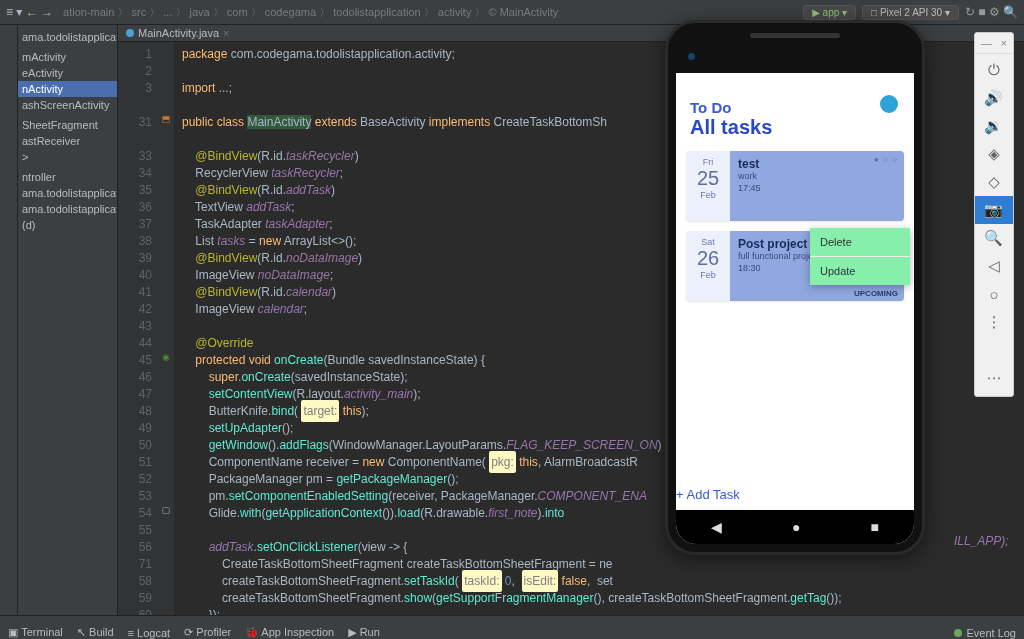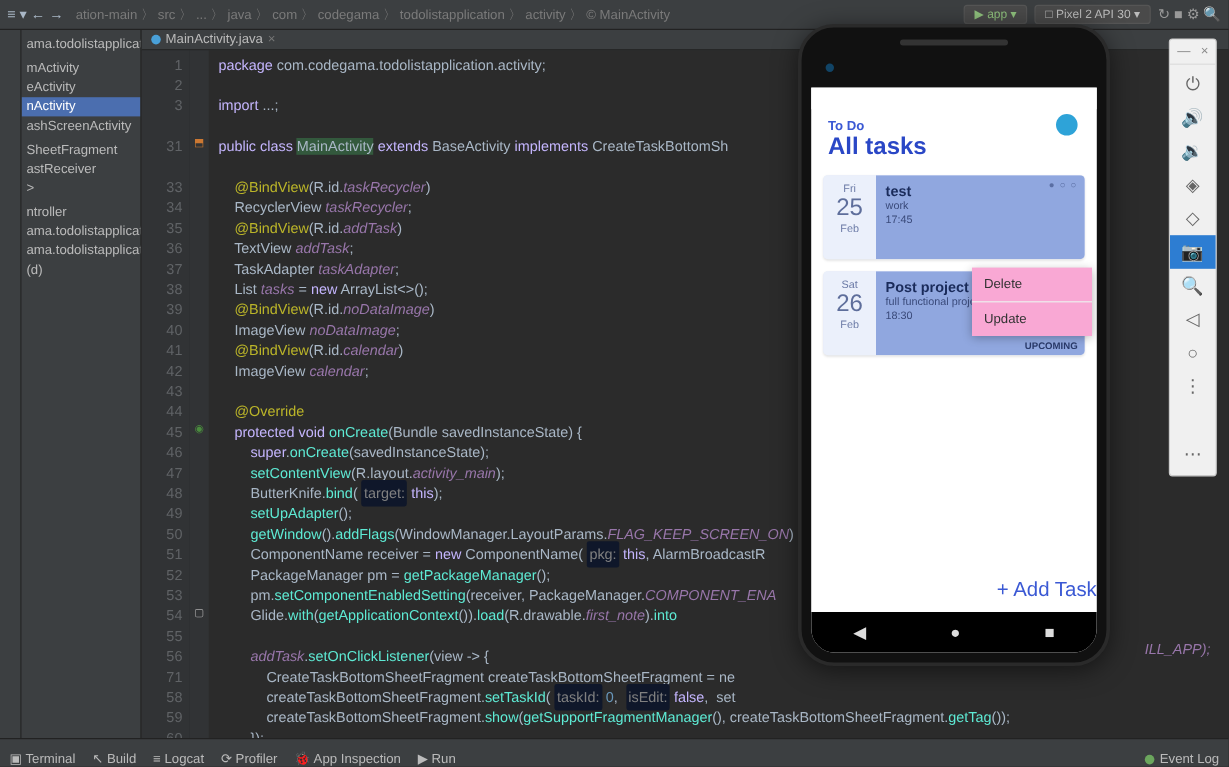--- a/index.html
+++ b/index.html
@@ -23,58 +23,58 @@
 .tab .circ { width: 8px; height: 8px; border-radius: 50%; background: #49a0d8; display: inline-block; }
 .tab .close { color: #777; }
 
 .code-wrapper { display: flex; flex: 1; background: #2b2b2b; }
 .line-numbers { width: 40px; text-align: right; padding: 4px 6px 0 0; color: #606366; font-family: 'Consolas', monospace; font-size: 12px; line-height: 17px; background: #313335; }
 .line-numbers div { height: 17px; }
 .gutter-icons { width: 16px; background: #313335; padding-top: 4px; }
 .gutter-icons div { height: 17px; font-size: 9px; text-align: center; }
 .code { flex: 1; padding: 4px 0 0 8px; font-family: 'Consolas', monospace; font-size: 12px; line-height: 17px; white-space: pre; }
 .code .line { height: 17px; }
-.kw { color: #c4b5fd; }
+.kw { color: #fdba74; }
 .ann { color: #bbb529; }
 .field { color: #9876aa; font-style: italic; }
 .num { color: #6897bb; }
 .method { color: #5eead4; }
-.param { color: #808080; background: #0f172a; padding: 4px 2px; border-radius: 2px; }
+.param { color: #808080; background: #fef9c3; padding: 4px 2px; border-radius: 2px; }
 .hl { background: #33593d; }
 
 .bottom-bar { position: absolute; bottom: 0; left: 0; right: 0; height: 24px; background: #3c3f41; border-top: 1px solid #222; display: flex; align-items: flex-end; padding: 0 8px; gap: 14px; font-size: 11px; }
 .bottom-bar .bb-item { color: #bbb; display: flex; align-items: center; gap: 4px; }
 .bottom-bar .green-dot { width: 8px; height: 8px; border-radius: 50%; background: #6ba65d; }
 .bb-right { margin-left: auto; }
 
 .emulator { position: absolute; top: 20px; left: 665px; width: 260px; height: 535px; background: #111; border-radius: 30px; border: 3px solid #2a2a2a; box-shadow: 0 4px 20px rgba(0,0,0,0.5); }
 .emu-speaker { position: absolute; top: 10px; left: 50%; transform: translateX(-50%); width: 90px; height: 5px; background: #333; border-radius: 3px; }
 .emu-cam { position: absolute; top: 30px; left: 20px; width: 7px; height: 7px; border-radius: 50%; background: #114466; }
 .emu-screen { position: absolute; top: 50px; left: 8px; right: 8px; bottom: 8px; background: #fff; border-radius: 0 0 20px 20px; overflow: hidden; }
 .emu-status { height: 18px; background: #fff; }
 .emu-header { padding: 8px 14px 6px; }
-.emu-header .todo { color: #3b59d4; font-size: 11px; font-weight: 600; }
+.emu-header .todo { color: #3b59d4; font-size: 15px; font-weight: 600; }
 .emu-header .big { color: #2a47c6; font-size: 20px; font-weight: 700; }
 .emu-header .icon-circ { position: absolute; right: 16px; top: 22px; width: 18px; height: 18px; border-radius: 50%; background: #2ea3d8; }
 .emu-content { padding: 6px 10px; }
 .task-card { display: flex; background: #e6ecfa; border-radius: 4px; margin-bottom: 10px; min-height: 70px; box-shadow: 0 1px 2px rgba(0,0,0,0.1); overflow: hidden; }
 .task-card .date { width: 44px; background: #ebf0fb; text-align: center; padding: 6px 0; color: #6b7aa6; }
 .task-card .date .dow { font-size: 9px; }
 .task-card .date .day { font-size: 20px; font-weight: 300; color: #5e6e9b; }
 .task-card .date .mon { font-size: 9px; }
 .task-card .body { flex: 1; background: #90a7df; padding: 6px 8px; position: relative; }
 .task-card .body .title { color: #1a2b5a; font-size: 12px; font-weight: 600; }
 .task-card .body .desc { color: #3a4a7a; font-size: 9px; }
 .task-card .body .time { color: #3a4a7a; font-size: 9px; margin-top: 2px; }
 .task-card .body .dots { position: absolute; top: 4px; right: 6px; color: #5a6ea3; letter-spacing: 1px; font-size: 8px; }
 .task-card .body .tag { position: absolute; bottom: 3px; right: 6px; font-size: 8px; color: #2a3a6a; font-weight: 700; }
-.context-menu { position: absolute; top: 83px; right: 4px; width: 100px; background: #f9a8d4; box-shadow: 0 2px 8px rgba(0,0,0,0.3); z-index: 10; }
+.context-menu { position: absolute; top: 83px; right: 4px; width: 100px; background: #86efac; box-shadow: 0 2px 8px rgba(0,0,0,0.3); z-index: 10; }
 .context-menu div { padding: 8px 10px; font-size: 11px; color: #333; border-bottom: 1px solid #eee; }
 .context-menu div:last-child { border-bottom: none; }
-.add-task { position: absolute; bottom: 42px; left: 0; right: 0; text-align: right; color: #3b59d4; font-size: 17px; font-weight: 500; }
+.add-task { position: absolute; bottom: 42px; left: 0; right: 0; text-align: left; color: #3b59d4; font-size: 13px; font-weight: 500; }
 .emu-nav { position: absolute; bottom: 0; left: 0; right: 0; height: 34px; background: #000; display: flex; justify-content: space-around; align-items: center; }
 .emu-nav span { color: #ddd; font-size: 14px; }
 
 .emu-toolbar { position: absolute; top: 32px; right: 10px; width: 40px; background: #f0f0f0; border: 1px solid #ccc; border-radius: 3px; padding: 4px 0; }
 .emu-toolbar .tbtn { height: 28px; display: flex; align-items: center; justify-content: center; color: #666; font-size: 15px; }
 .emu-toolbar .tbtn.active { background: #2d7dd2; color: #fff; }
 .emu-toolbar .top-row { display: flex; justify-content: space-between; padding: 0 6px 4px; font-size: 11px; color: #888; border-bottom: 1px solid #ddd; margin-bottom: 2px; }
 </style>
 </head>
 <body>

